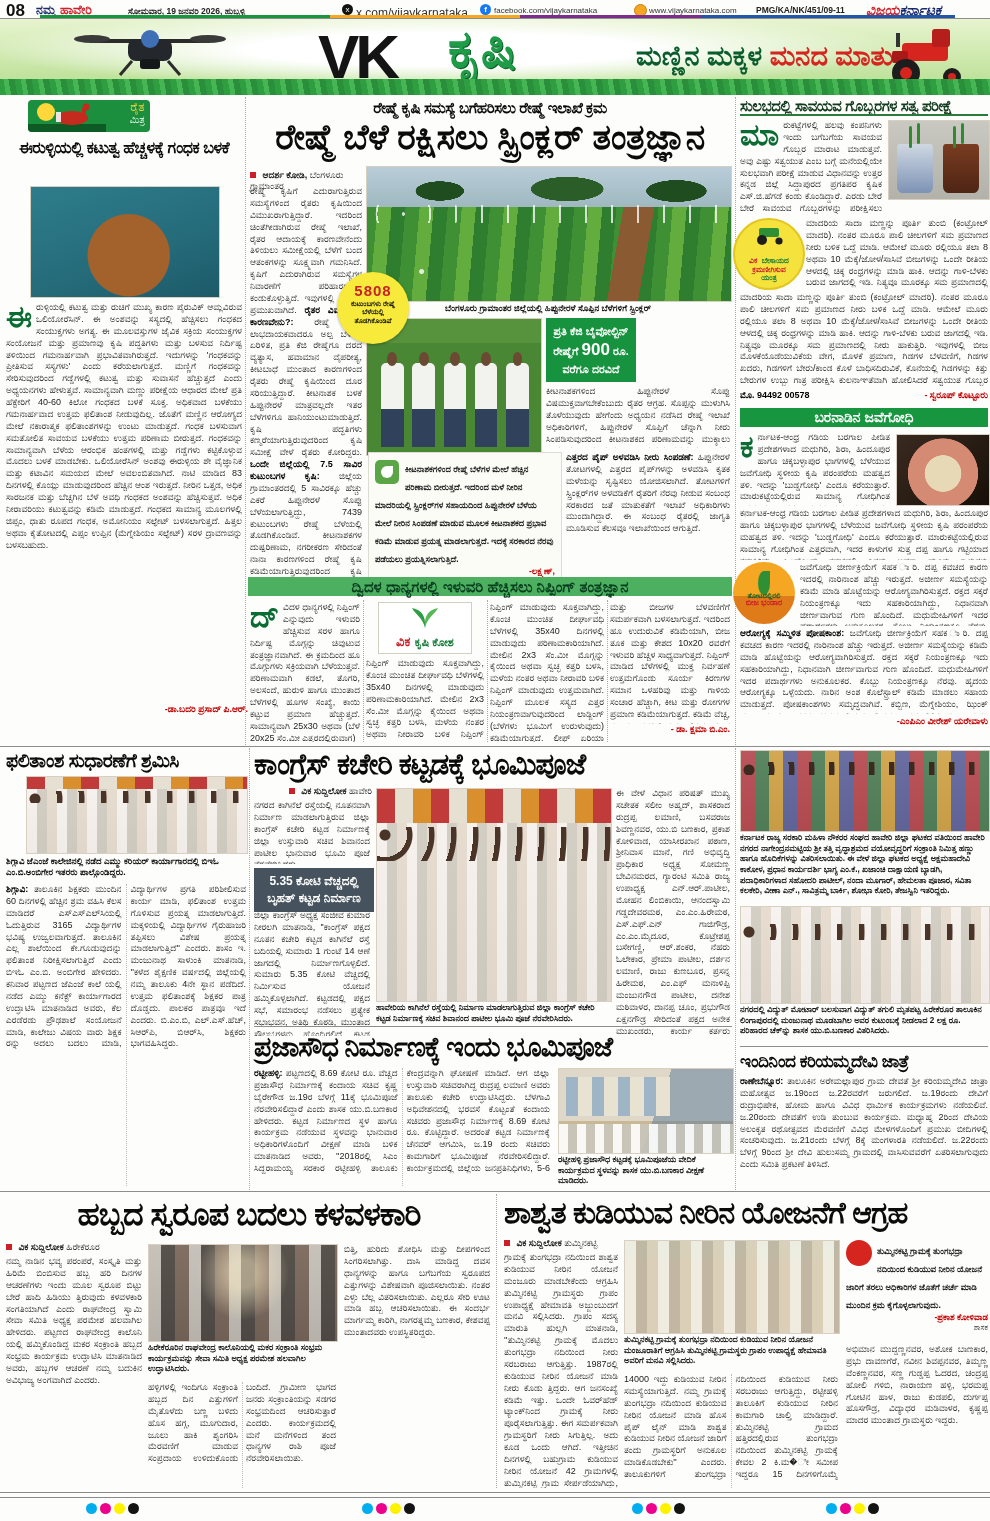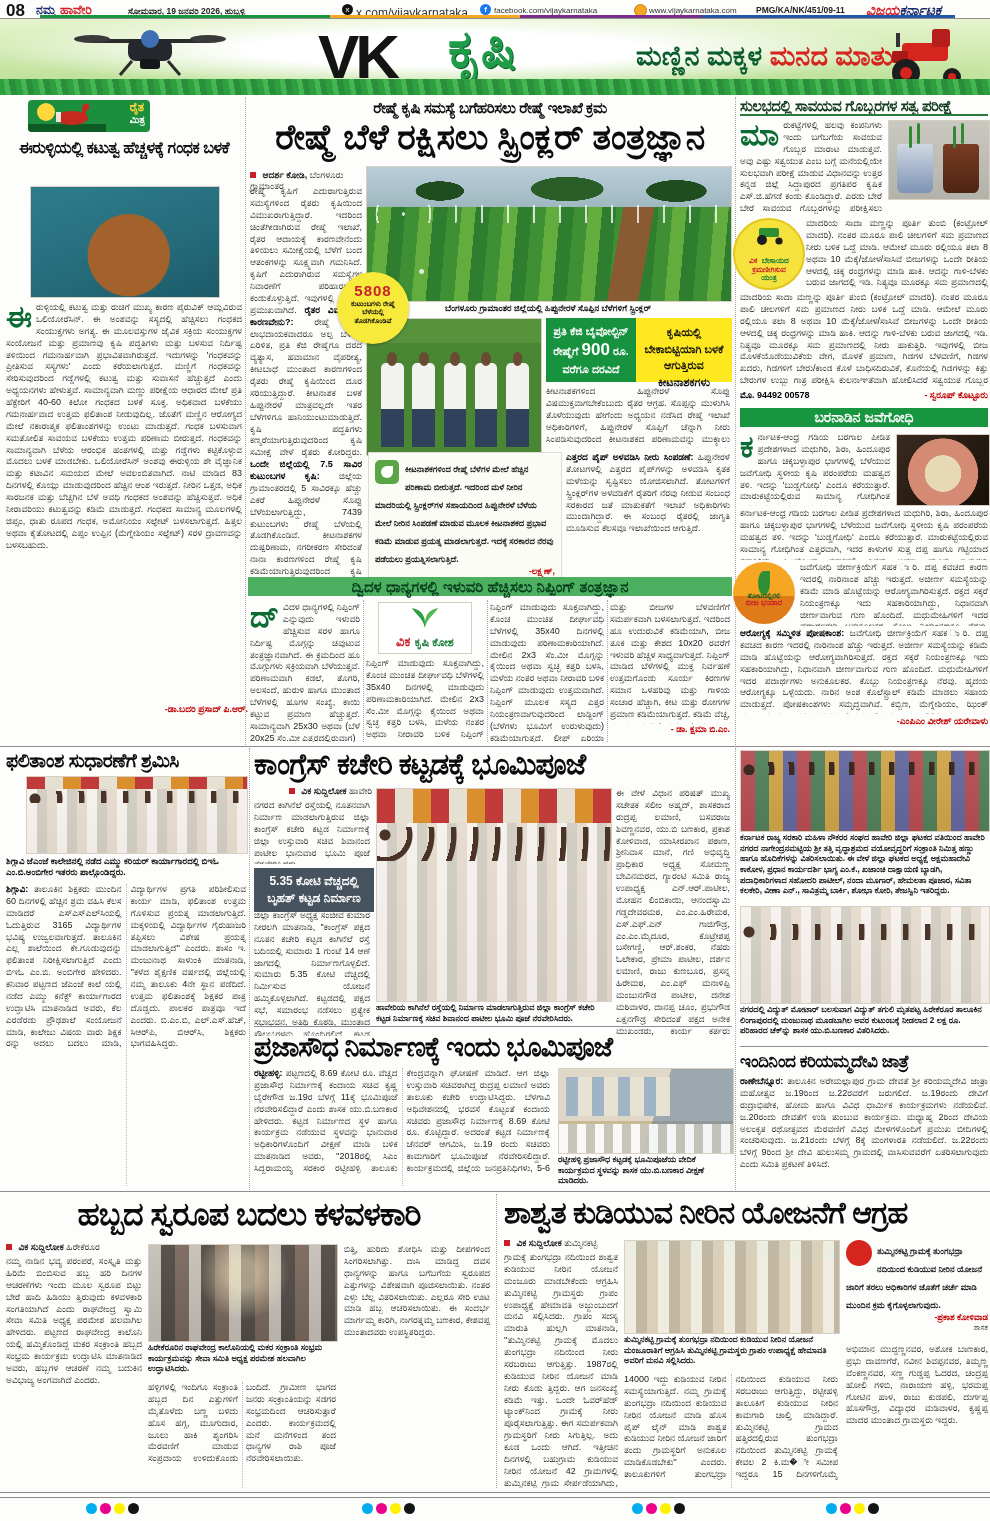--- a/index.html
+++ b/index.html
@@ -151,21 +151,21 @@
 
   <div class="abs" style="left:28px;top:100px;width:122px;height:32px;background:#1c8f3e;border-radius:4px;overflow:hidden;">
     <svg width="78" height="32" viewBox="0 0 78 32">
       <circle cx="18" cy="12" r="9" fill="#ffd73a"></circle>
       <rect x="0" y="24" width="78" height="8" fill="#0d5a24"></rect>
       <ellipse cx="44" cy="18" rx="16" ry="7" fill="#c42a1e"></ellipse>
       <rect x="54" y="8" width="4" height="12" fill="#c42a1e"></rect>
       <circle cx="58" cy="7" r="3.4" fill="#c42a1e"></circle>
       <rect x="28" y="12" width="5" height="10" fill="#fff" opacity=".85"></rect>
     </svg>
-    <div class="abs" style="right:5px;top:1px;text-align:left;font-weight:bold;line-height:1.1;margin-left:46px;">
+    <div class="abs" style="right:5px;top:1px;text-align:center;font-weight:normal;line-height:1.1;margin-left:46px;">
       <div style="color:#ffd73a;font-size:12px;">ರೈತ</div>
       <div style="color:#fff;font-size:10px;">ಮಿತ್ರ</div>
     </div>
   </div>
   <div class="abs hl center" style="left:6px;top:138px;width:236px;font-size:16px;line-height:1.25;">ಈರುಳ್ಳಿಯಲ್ಲಿ ಕಟುತ್ವ ಹೆಚ್ಚಳಕ್ಕೆ ಗಂಧಕ ಬಳಕೆ</div>
   <div class="abs ph ph-onion" style="left:30px;top:186px;width:188px;height:110px;"></div>
   <div class="abs bt dropcap" style="left:6px;top:302px;width:236px;height:398px;overflow:hidden;">ಈರುಳ್ಳಿಯಲ್ಲಿ ಕಟುತ್ವ ಮತ್ತು ರುಚಿಗೆ ಮುಖ್ಯ ಕಾರಣ ಪೈರುವಿಕ್ ಆಮ್ಲವಿರುವ ಒಲಿಯೋರೆಸಿನ್. ಈ ಅಂಶವನ್ನು ಸಸ್ಯದಲ್ಲಿ ಹೆಚ್ಚಿಸಲು ಗಂಧಕದ ಸಂಯುಕ್ತಗಳು ಅಗತ್ಯ. ಈ ಮೂಲವಸ್ತುಗಳ ಜೈವಿಕ ಸಕ್ರಿಯ ಸಂಯುಕ್ತಗಳ ಸಂಯೋಜನೆ ಮತ್ತು ಪ್ರಮಾಣವು ಕೃಷಿ ಪದ್ಧತಿಗಳು ಮತ್ತು ಬಳಸುವ ನಿರ್ದಿಷ್ಟ ತಳಿಯಿಂದ ಗಮನಾರ್ಹವಾಗಿ ಪ್ರಭಾವಿತವಾಗಿರುತ್ತದೆ. ಇದುಗಳನ್ನು 'ಗಂಧಕವನ್ನು ಪ್ರೀತಿಸುವ ಸಸ್ಯಗಳು' ಎಂದು ಕರೆಯಲಾಗುತ್ತದೆ. ಮಣ್ಣಿಗೆ ಗಂಧಕವನ್ನು ಸೇರಿಸುವುದರಿಂದ ಗಡ್ಡೆಗಳಲ್ಲಿ ಕಟುತ್ವ ಮತ್ತು ಸುವಾಸನೆ ಹೆಚ್ಚುತ್ತದೆ ಎಂದು ಅಧ್ಯಯನಗಳು ಹೇಳುತ್ತವೆ. ಸಾಮಾನ್ಯವಾಗಿ ಮಣ್ಣು ಪರೀಕ್ಷೆಯ ಆಧಾರದ ಮೇಲೆ ಪ್ರತಿ ಹೆಕ್ಟೇರಿಗೆ 40-60 ಕಿಲೋ ಗಂಧಕದ ಬಳಕೆ ಸೂಕ್ತ. ಅಧಿಕವಾದ ಬಳಕೆಯು ಗಮನಾರ್ಹವಾದ ಉತ್ತಮ ಫಲಿತಾಂಶ ನೀಡುವುದಿಲ್ಲ. ಜೊತೆಗೆ ಮಣ್ಣಿನ ಆರೋಗ್ಯದ ಮೇಲೆ ನಕಾರಾತ್ಮಕ ಫಲಿತಾಂಶಗಳನ್ನು ಉಂಟು ಮಾಡುತ್ತದೆ. ಗಂಧಕ ಬಳಸುವಾಗ ಸಮತೋಲಿತ ಸಾವಯವ ಬಳಕೆಯು ಉತ್ತಮ ಪರಿಣಾಮ ಬೀರುತ್ತದೆ. ಗಂಧಕವನ್ನು ಸಾಮಾನ್ಯವಾಗಿ ಬೆಳೆಯ ಆರಂಭಿಕ ಹಂತಗಳಲ್ಲಿ ಮತ್ತು ಗಡ್ಡೆಗಳು ಕಟ್ಟಿಕೊಳ್ಳುವ ಮೊದಲು ಬಳಕೆ ಮಾಡಬೇಕು. ಒಲಿಯೋರೆಸಿನ್ ಅಂಶವು ಈರುಳ್ಳಿಯ ಶೇ ವೈಜ್ಞಾನಿಕ ಮತ್ತು ಕಟಾವಿನ ಸಮಯದ ಮೇಲೆ ಅವಲಂಬಿತವಾಗಿದೆ. ನಾಟಿ ಮಾಡಿದ 83 ದಿನಗಳಲ್ಲಿ ಕೊಯ್ಲು ಮಾಡುವುದರಿಂದ ಹೆಚ್ಚಿನ ಆಂಶ ಇರುತ್ತದೆ. ನೀರಿನ ಒತ್ತಡ, ಅಧಿಕ ಸಾರಜನಕ ಮತ್ತು ಬೆಚ್ಚಗಿನ ಬೆಳೆ ಅವಧಿ ಗಂಧಕದ ಅಂಶವನ್ನು ಹೆಚ್ಚಿಸುತ್ತವೆ. ಅಧಿಕ ನೀರಾವರಿಯು ಕಟುತ್ವವನ್ನು ಕಡಿಮೆ ಮಾಡುತ್ತದೆ. ಗಂಧಕದ ಸಾಮಾನ್ಯ ಮೂಲಗಳಲ್ಲಿ ಜಿಪ್ಸಂ, ಧಾತು ರೂಪದ ಗಂಧಕ, ಅಮೋನಿಯಂ ಸಲ್ಫೇಟ್ ಬಳಸಲಾಗುತ್ತದೆ. ಹಿತ್ತಲ ಅಥವಾ ಕೈತೋಟದಲ್ಲಿ ಎಪ್ಸಂ ಉಪ್ಪಿನ (ಮೆಗ್ನೇಶಿಯಂ ಸಲ್ಫೇಟ್) ಸರಳ ದ್ರಾವಣವನ್ನು ಬಳಸಬಹುದು.</div>
   <div class="abs redby" style="left:12px;top:704px;width:236px;">-ಡಾ.ಬದರಿ ಪ್ರಸಾದ್ ಪಿ.ಆರ್.</div>
   <div class="abs rule-dot-v" style="left:245px;top:97px;height:648px;"></div>
 
@@ -194,21 +194,20 @@
       <div class="fig" style="left:44%"></div>
       <div class="fig" style="left:62%"></div>
       <div class="fig" style="left:80%"></div>
   </div>
   <div class="abs cap center" style="left:366px;top:456px;width:174px;font-size:8px;">ಹಿಪ್ಪುನೇರಳೆ ತೋಟ ವೀಕ್ಷಿಸುತ್ತಿರುವ ರೇಷ್ಮೆ ಇಲಾಖೆ ಅಧಿಕಾರಿಗಳು</div>
   <div class="abs gi-box" style="left:546px;top:318px;width:82px;height:52px;">
     <span>ಪ್ರತಿ ಕೆಜಿ ಬೈವೋಲ್ಟಿನ್ ರೇಷ್ಮೆಗೆ</span>
     <span style="font-size:17px;">900</span>
     <span>ರೂ. ವರೆಗೂ ದರವಿದೆ</span>
   </div>
-  <div class="abs yi-box" style="left:636px;top:318px;width:88px;height:52px;">ಕೃಷಿಯಲ್ಲಿ ಬೇಕಾಬಿಟ್ಟಿಯಾಗಿ ಬಳಕೆ ಆಗುತ್ತಿರುವ ಕೀಟನಾಶಕಗಳು</div>
   <div class="abs bt" style="left:546px;top:386px;width:184px;height:62px;overflow:hidden;">ಕೀಟನಾಶಕಗಳಿಂದ ಹಿಪ್ಪುನೇರಳೆ ಸೊಪ್ಪು ವಿಷಮುಕ್ತವಾಗಬೇಕೆಂಬುದು ರೈತರ ಆಗ್ರಹ. ಸೊಪ್ಪನ್ನು ಮುಳುಗಿಸಿ ತೊಳೆಯುವುದು ಹೇಗೆಂದು ಅಧ್ಯಯನ ನಡೆಸಿದ ರೇಷ್ಮೆ ಇಲಾಖೆ ಅಧಿಕಾರಿಗಳಿಗೆ, ಹಿಪ್ಪುನೇರಳೆ ಸೊಪ್ಪಿಗೆ ಚೆನ್ನಾಗಿ ನೀರು ಸಿಂಪಡಿಸುವುದರಿಂದ ಕೀಟನಾಶಕದ ಪರಿಣಾಮವನ್ನು ಮುಕ್ಕಾಲು ಭಾಗ ಮಟ್ಟಹಾಕಬಹುದು ಎಂಬ ವಿಷಯ ತಿಳಿಯಿತು. ಇದನ್ನು ಪ್ರಯೋಗ ಮಾಡಿಯೂ ಅಧಿಕಾರಿಗಳು ಖಚಿತಪಡಿಸಿಕೊಂಡರು. ಈಗ ಇದೇ ಪರಿಹಾರವನ್ನು ಹಿಪ್ಪುನೇರಳೆ ಕೃಷಿಕರಿಗೆ ಒದಗಿಸಲು ಇಲಾಖೆ ಮುಂದಾಗಿದೆ.</div>
   <div class="abs quotebox" style="left:368px;top:452px;width:180px;height:116px;">
     <span class="qleaf"></span>
     <span class="bt" style="font-weight:bold;font-size:8.4px;">ಕೀಟನಾಶಕಗಳಿಂದ ರೇಷ್ಮೆ ಬೆಳೆಗಳ ಮೇಲೆ ಹೆಚ್ಚಿನ ಪರಿಣಾಮ ಬೀರುತ್ತದೆ. ಇದರಿಂದ ಮಳೆ ನೀರಿನ ಮಾದರಿಯಲ್ಲಿ ಸ್ಪ್ರಿಂಕ್ಲರ್‌ಗಳ ಸಹಾಯದಿಂದ ಹಿಪ್ಪುನೇರಳೆ ಬೆಳೆಯ ಮೇಲೆ ನೀರಿನ ಸಿಂಪಡಣೆ ಮಾಡುವ ಮೂಲಕ ಕೀಟನಾಶಕದ ಪ್ರಭಾವ ಕಡಿಮೆ ಮಾಡುವ ಪ್ರಯತ್ನ ಮಾಡಲಾಗುತ್ತದೆ. ಇದಕ್ಕೆ ಸರಕಾರದ ನೆರವು ಪಡೆಯಲು ಪ್ರಯತ್ನಿಸಲಾಗುತ್ತಿದೆ.</span>
     <div class="redby" style="font-size:8.6px;">-ಲಕ್ಷ್ಮಣ್,</div>
     <div style="text-align:right;font-size:7.6px;color:#333;">ಉಪನಿರ್ದೇಶಕ, ರೇಷ್ಮೆ ಇಲಾಖೆ, ಬೆಂಗಳೂರು ಗ್ರಾಮಾಂತರ</div>
   </div>
   <div class="abs bt" style="left:566px;top:452px;width:164px;height:122px;overflow:hidden;">
     <b>ಎತ್ತರದ ಪೈಪ್ ಅಳವಡಿಸಿ ನೀರು ಸಿಂಪಡಣೆ:</b> <span>ಹಿಪ್ಪುನೇರಳೆ ತೋಟಗಳಲ್ಲಿ ಎತ್ತರದ ಪೈಪ್‌ಗಳನ್ನು ಅಳವಡಿಸಿ ಕೃತಕ ಮಳೆಯನ್ನು ಸೃಷ್ಟಿಸಲು ಯೋಜಿಸಲಾಗಿದೆ. ತೋಟಗಳಿಗೆ ಸ್ಪ್ರಿಂಕ್ಲರ್‌ಗಳ ಅಳವಡಿಕೆಗೆ ರೈತರಿಗೆ ನೆರವು ನೀಡುವ ಸಂಬಂಧ ಸರಕಾರದ ಜತೆ ಮಾತುಕತೆಗೆ ಇಲಾಖೆ ಅಧಿಕಾರಿಗಳು ಮುಂದಾಗಿದ್ದಾರೆ. ಈ ಸಂಬಂಧ ರೈತರಲ್ಲಿ ಜಾಗೃತಿ ಮೂಡಿಸುವ ಕೆಲಸವೂ ಇಲಾಖೆಯಿಂದ ಆಗುತ್ತಿದೆ.</span>
   </div>

